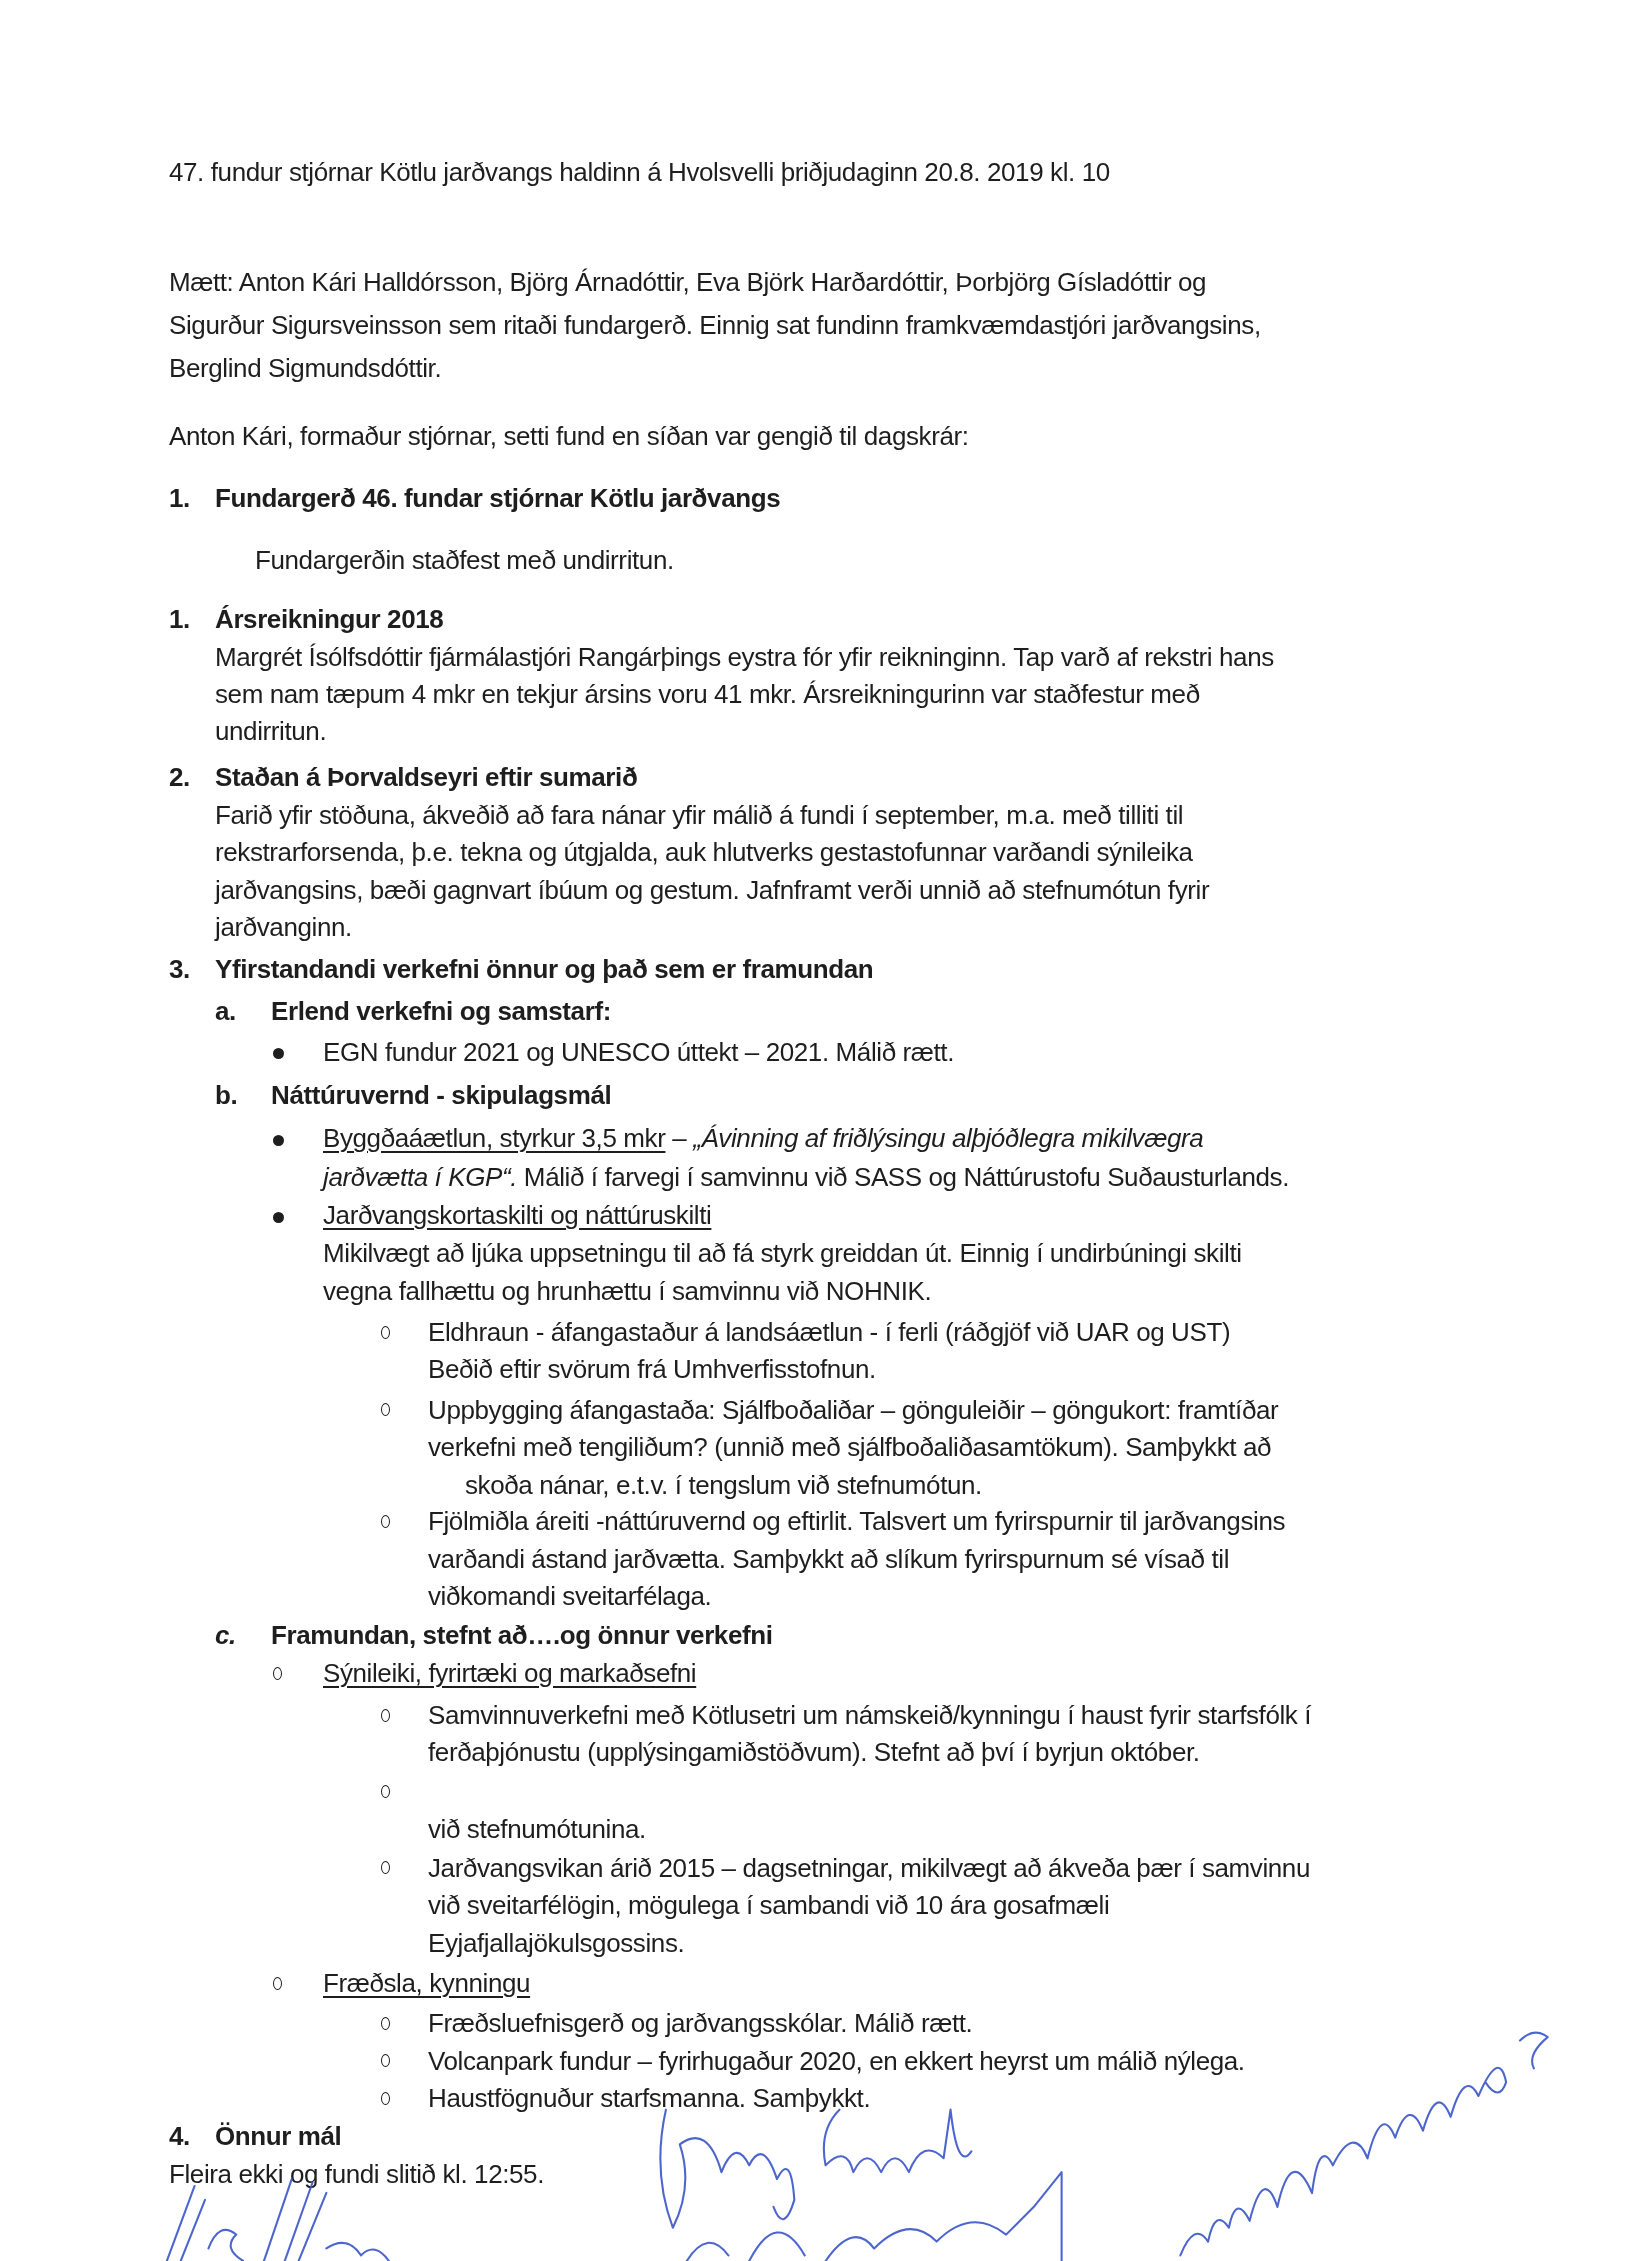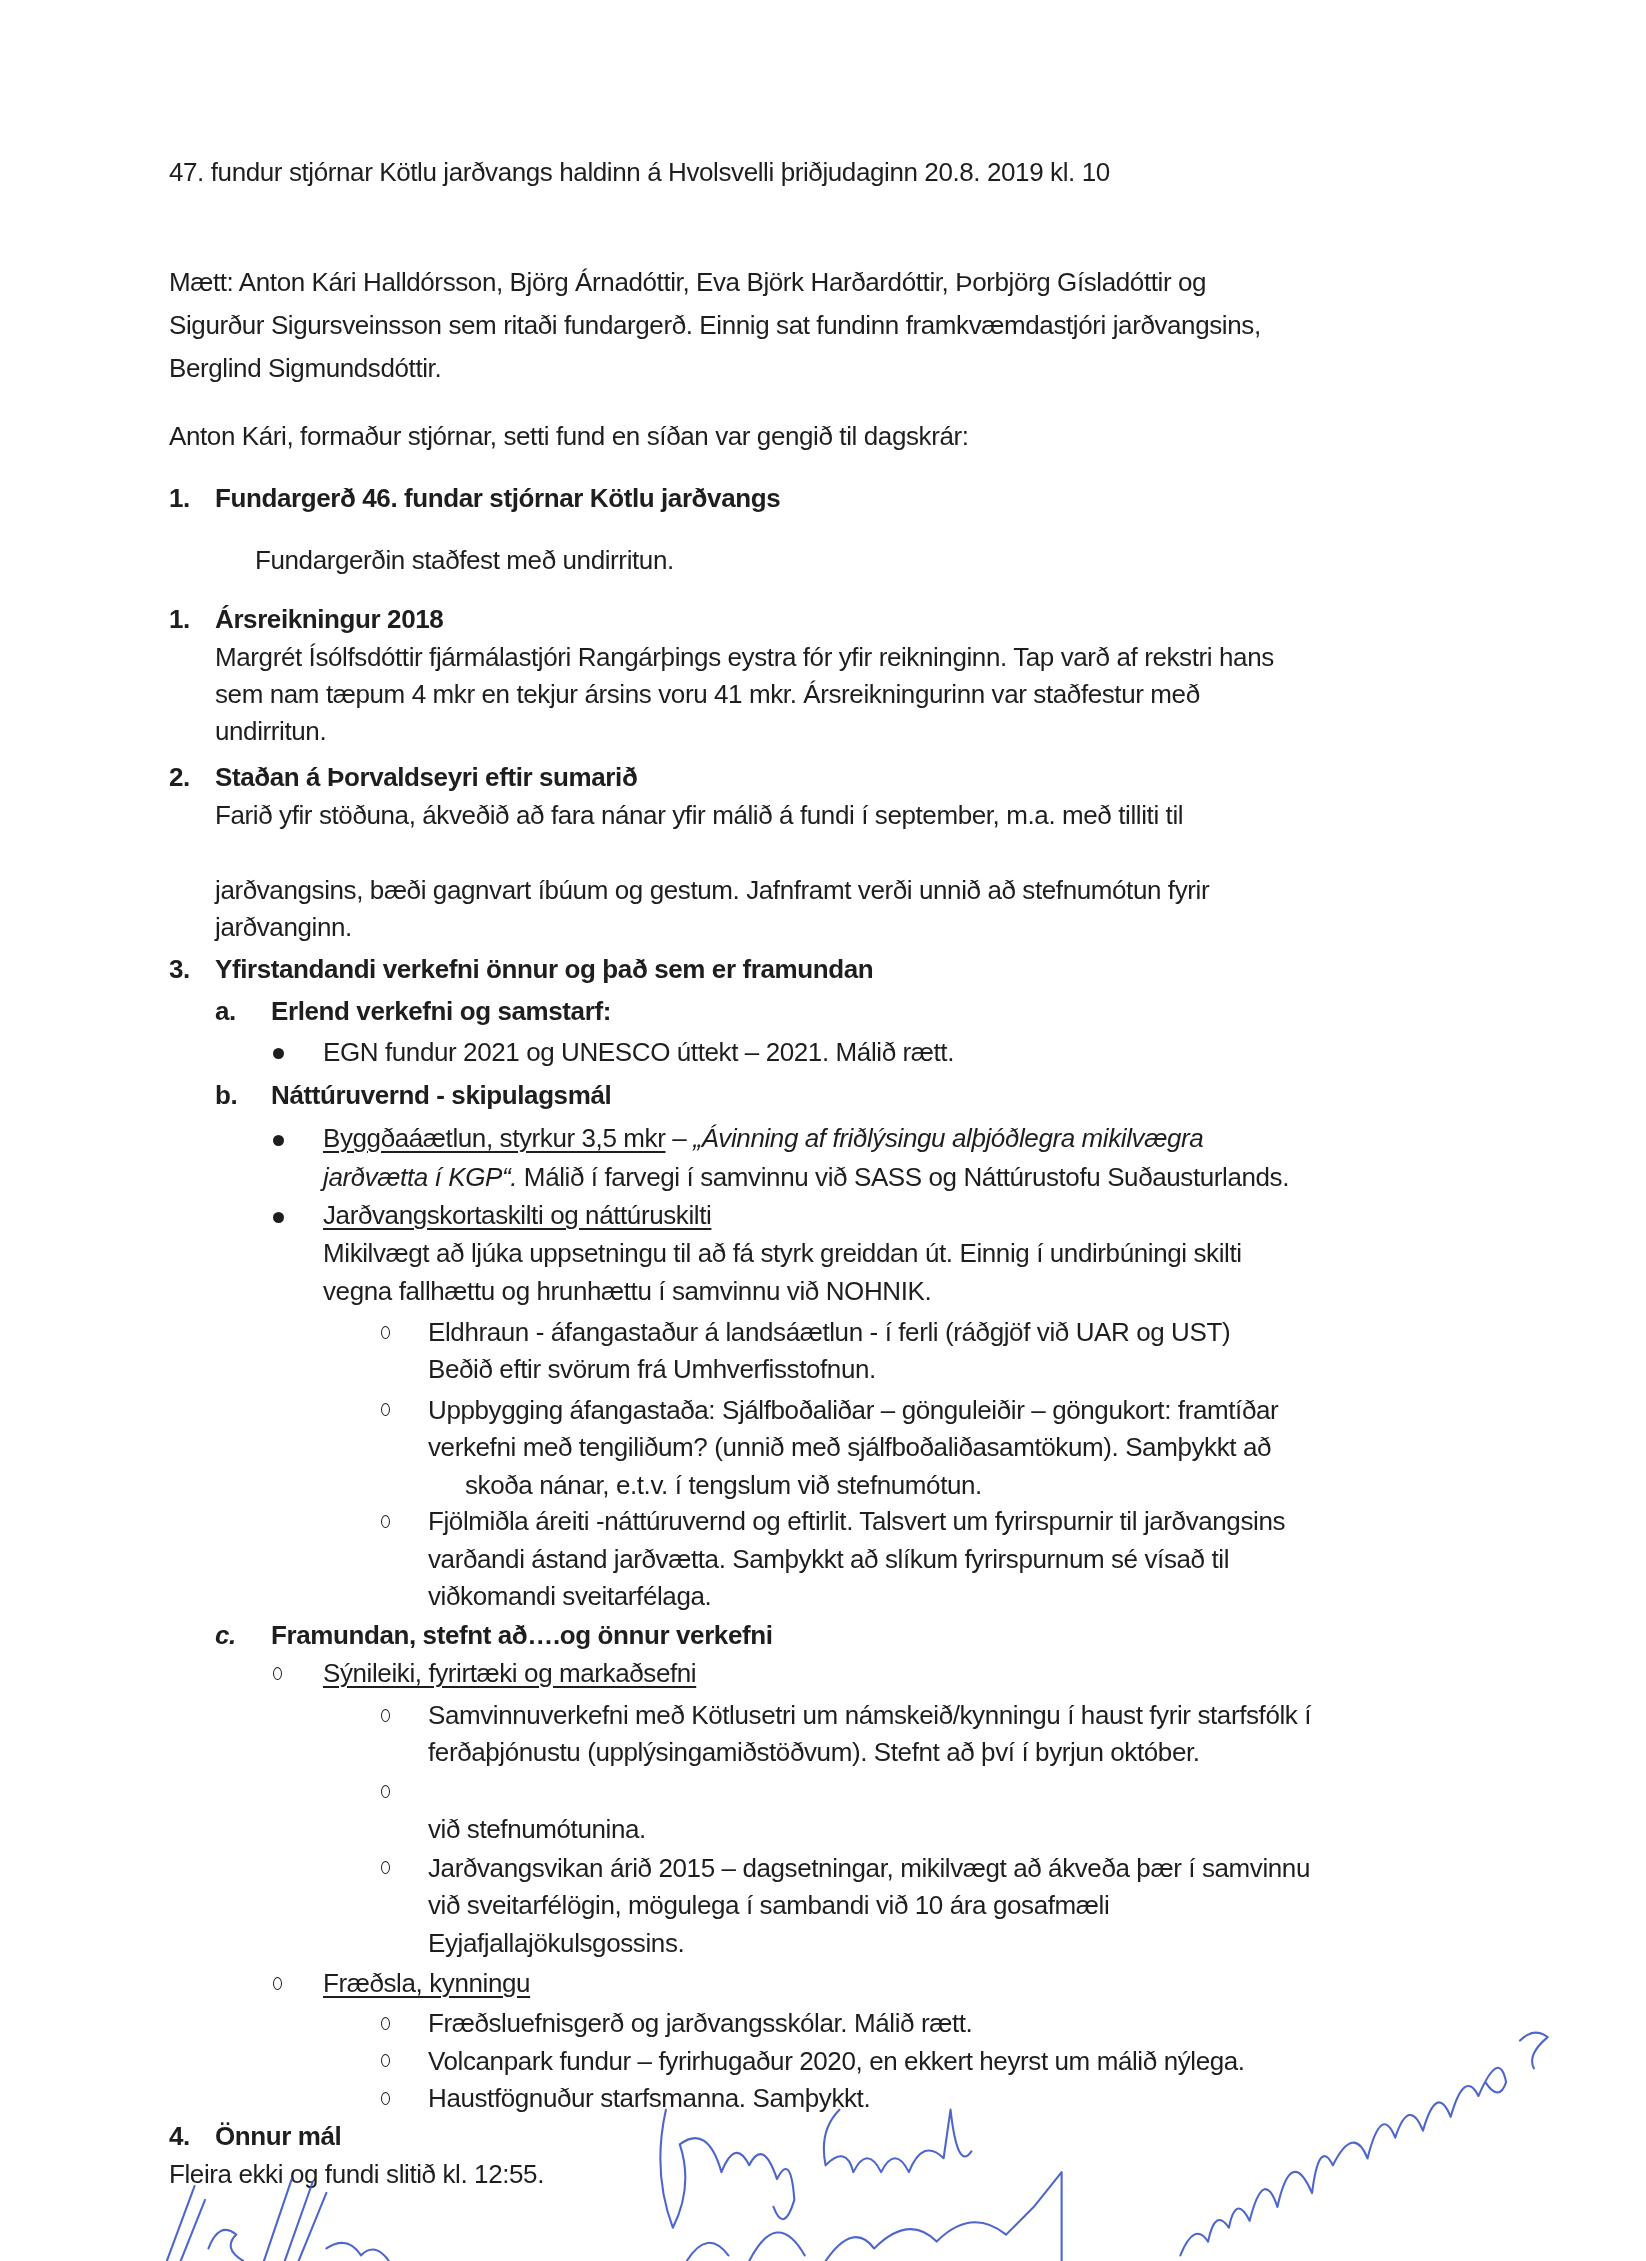--- a/index.html
+++ b/index.html
@@ -41,20 +41,21 @@
 
   <div class="t b" style="left:169px; top:601px;">1.</div>
   <div class="t b" style="left:215px; top:601px;">Ársreikningur 2018</div>
   <div class="t" style="left:215px; top:639px;">Margrét Ísólfsdóttir fjármálastjóri Rangárþings eystra fór yfir reikninginn. Tap varð af rekstri hans</div>
   <div class="t" style="left:215px; top:676px;">sem nam tæpum 4 mkr en tekjur ársins voru 41 mkr. Ársreikningurinn var staðfestur með</div>
   <div class="t" style="left:215px; top:713px;">undirritun.</div>
 
   <div class="t b" style="left:169px; top:759px;">2.</div>
   <div class="t b" style="left:215px; top:759px;">Staðan á Þorvaldseyri eftir sumarið</div>
   <div class="t" style="left:215px; top:797px;">Farið yfir stöðuna, ákveðið að fara nánar yfir málið á fundi í september, m.a. með tilliti til</div>
+  <div class="t" style="left:215px; top:834px;">rekstrarforsenda, þ.e. tekna og útgjalda, auk hlutverks gestastofunnar varðandi sýnileika</div>
   <div class="t" style="left:215px; top:872px;">jarðvangsins, bæði gagnvart íbúum og gestum. Jafnframt verði unnið að stefnumótun fyrir</div>
   <div class="t" style="left:215px; top:909px;">jarðvanginn.</div>
 
   <div class="t b" style="left:169px; top:951px;">3.</div>
   <div class="t b" style="left:215px; top:951px;">Yfirstandandi verkefni önnur og það sem er framundan</div>
 
   <div class="t b" style="left:215px; top:993px;">a.</div>
   <div class="t b" style="left:271px; top:993px;">Erlend verkefni og samstarf:</div>
   <div class="dot" style="left:273px; top:1048px;"></div>
   <div class="t" style="left:323px; top:1034px;">EGN fundur 2021  og UNESCO úttekt – 2021. Málið rætt.</div>

